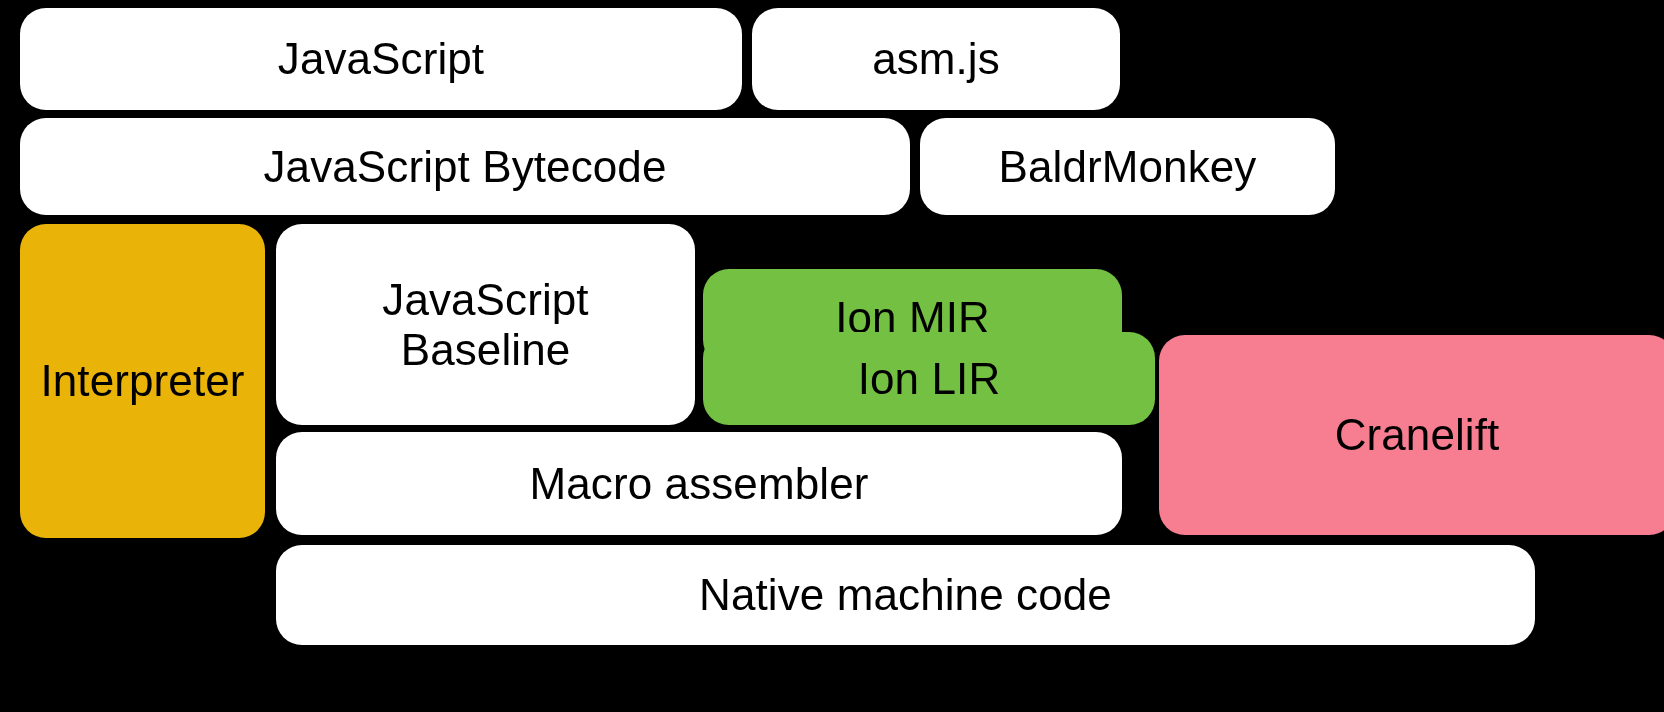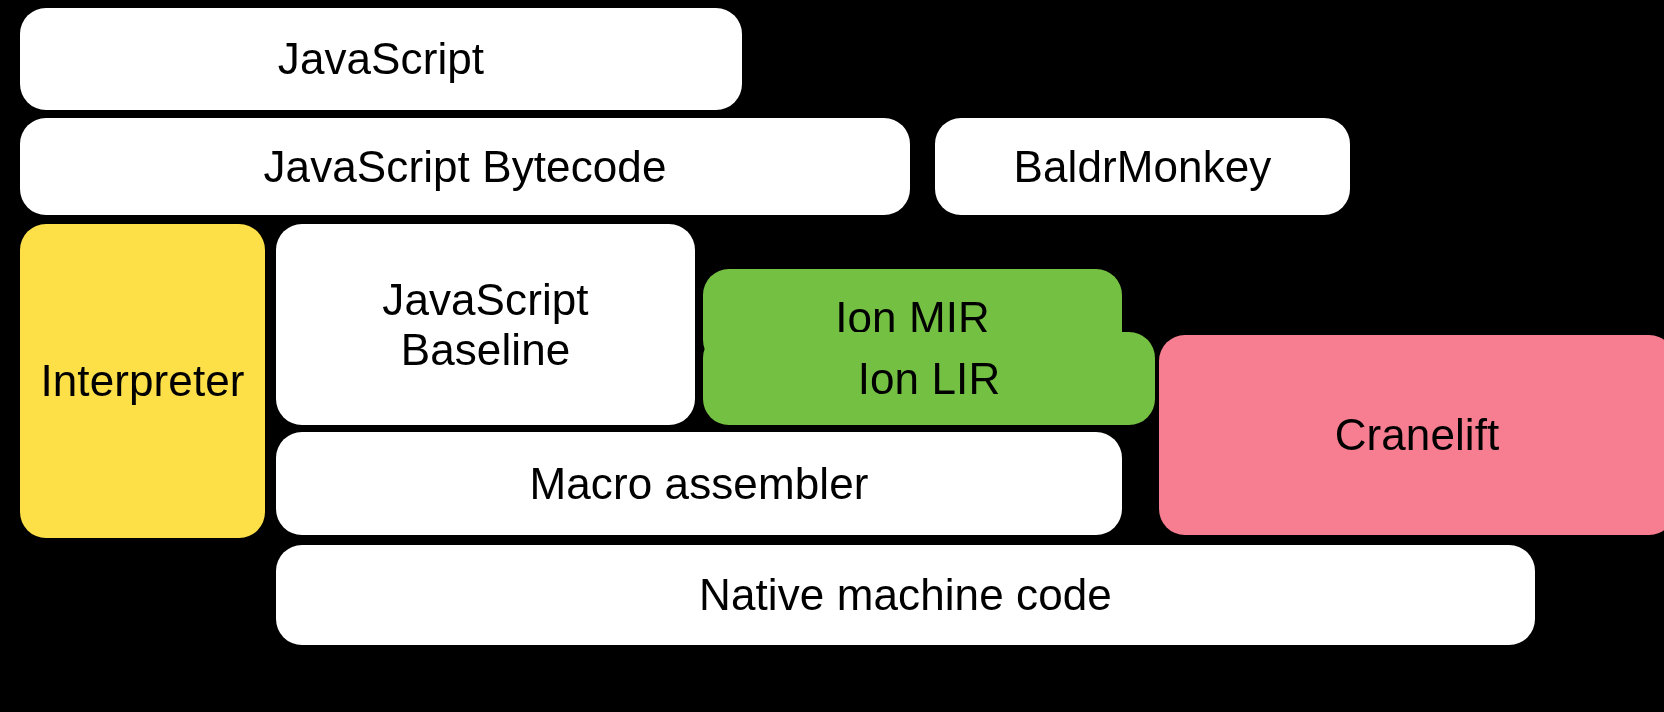--- a/index.html
+++ b/index.html
@@ -26,31 +26,32 @@
     border-radius: 26px;
     color: #000000;
     font-size: 44px;
     line-height: 1.12;
     font-weight: 400;
     letter-spacing: 0.1px;
     white-space: pre-line;
     padding: 8px 10px;
   }
   .fill-white  { background: #ffffff; }
-  .fill-gray   { background: #fde047; }
+  .fill-gray   { background: #eab308; }
   .fill-green  { background: #74c043; }
   .fill-pink   { background: #f77e90; margin-left: 29px; }
 </style>
 </head>
 <body>
 
 <div id="stage">
     <div class="node fill-white" style="left: 20px; top: 8px; width: 722px; height: 102px;">JavaScript</div>
+    <div class="node fill-white" style="left: 752px; top: 8px; width: 368px; height: 102px;">asm.js</div>
     <div class="node fill-white" style="left: 20px; top: 118px; width: 890px; height: 97px;">JavaScript Bytecode</div>
-    <div class="node fill-white" style="left: 920px; top: 118px; width: 415px; height: 97px; margin-left: 15px;">BaldrMonkey</div>
+    <div class="node fill-white" style="left: 920px; top: 118px; width: 415px; height: 97px;">BaldrMonkey</div>
     <div class="node fill-gray" style="left: 20px; top: 224px; width: 245px; height: 314px;">Interpreter</div>
     <div class="node fill-white" style="left: 276px; top: 224px; width: 419px; height: 201px;">JavaScript
 Baseline</div>
     <div class="node fill-green" style="left: 703px; top: 225px; width: 419px; height: 97px; margin-top: 44px;">Ion MIR</div>
     <div class="node fill-green" style="left: 703px; top: 332px; width: 452px; height: 93px;">Ion LIR</div>
     <div class="node fill-pink" style="left: 1130px; top: 335px; width: 516px; height: 200px;">Cranelift</div>
     <div class="node fill-white" style="left: 276px; top: 432px; width: 846px; height: 103px;">Macro assembler</div>
     <div class="node fill-white" style="left: 276px; top: 545px; width: 1259px; height: 100px;">Native machine code</div>
   </div>
 

